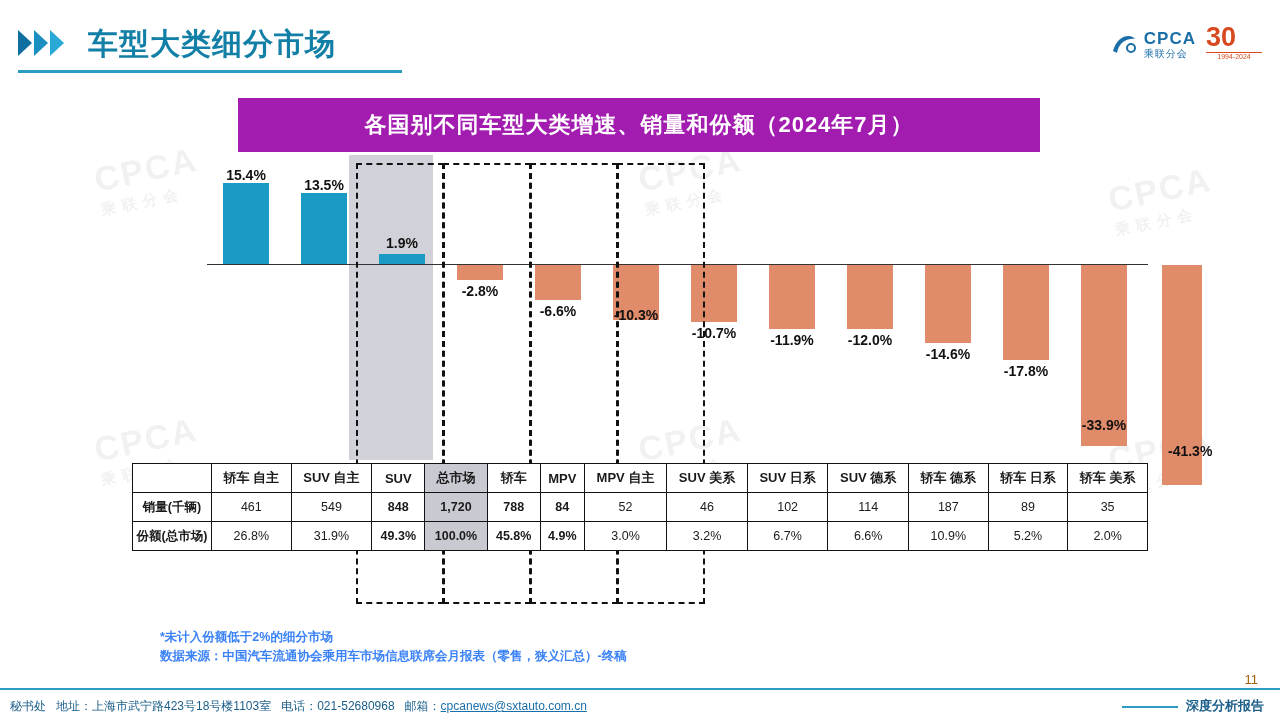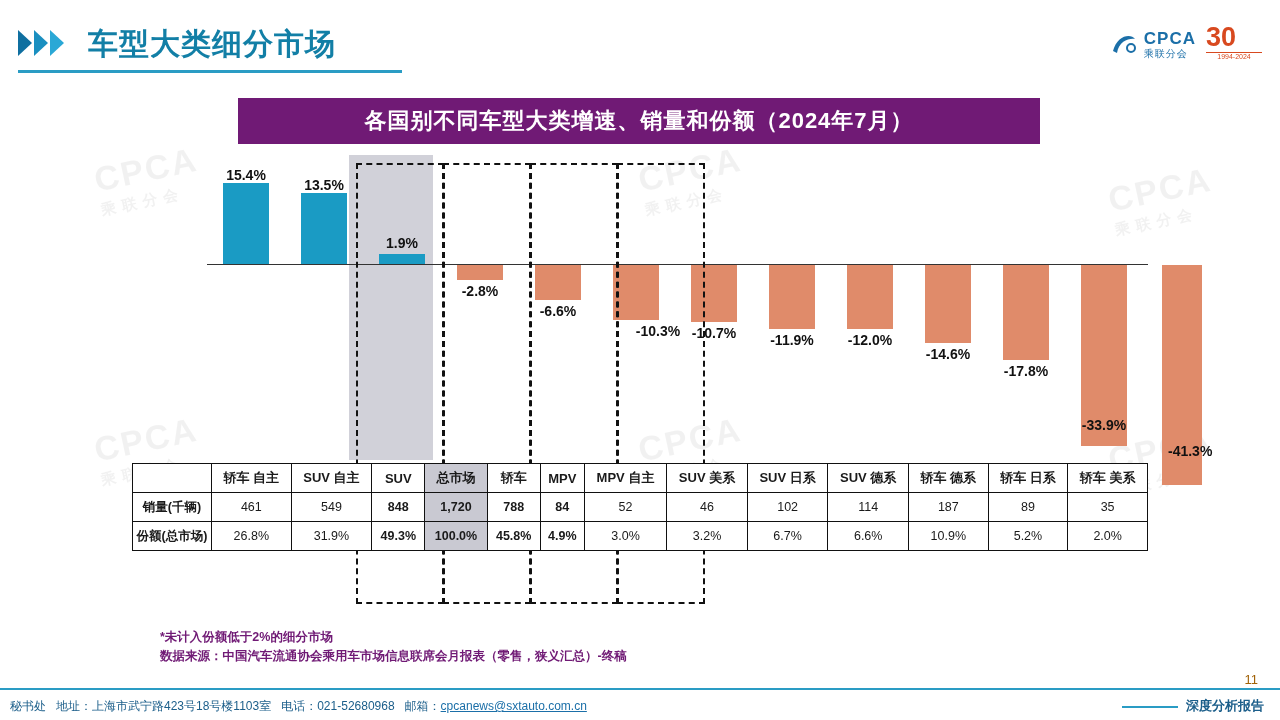--- a/index.html
+++ b/index.html
@@ -25,22 +25,22 @@
   .cpca-logo{display:flex;align-items:center;gap:5px;}
   .cpca-mark{width:30px;height:30px;position:relative;}
   .cpca-text{display:flex;flex-direction:column;line-height:1;}
   .cpca-text .big{font-size:17px;font-weight:bold;color:#1b6fa8;letter-spacing:1px;}
   .cpca-text .small{font-size:10px;color:#1b6fa8;margin-top:2px;letter-spacing:1px;}
   .anniv{position:relative;width:56px;height:40px;}
   .anniv .num{font-size:27px;font-weight:bold;color:#d8491f;line-height:1;}
   .anniv .yrs{font-size:7px;color:#d8491f;border-top:1px solid #d8491f;margin-top:1px;text-align:center;}
   
   .banner{
-    position:absolute;left:238px;top:98px;width:802px;height:46px;
-    background:#701a75;color:#fff;display:flex;align-items:center;justify-content:center;
+    position:absolute;left:238px;top:98px;width:802px;height:54px;
+    background:#a21caf;color:#fff;display:flex;align-items:center;justify-content:center;
     font-size:22px;font-weight:bold;letter-spacing:1px;
   }
   
   .chart-area{position:absolute;left:132px;top:155px;width:1016px;height:305px;}
   .zero-line{position:absolute;left:75px;top:109px;width:941px;height:1px;background:#333;}
   .bars{position:absolute;left:0;top:0;width:1016px;height:305px;}
   .bar-col{position:absolute;top:0;height:305px;}
   .bar{position:absolute;left:50%;transform:translateX(-50%);width:46px;}
   .bar.pos{background:#1a9bc4;bottom:196px;}
   .bar.neg{background:#e08b6a;top:110px;}
@@ -57,21 +57,21 @@
     border:1px solid #111;height:28px;text-align:center;font-size:12.5px;
     padding:0 2px;background:#fff;
   }
   .tbl tr.head td{font-weight:bold;font-size:13px;}
   .tbl td.rowlbl{font-weight:bold;font-size:12.5px;width:74px;}
   .tbl td.blank{border:1px solid #111;}
   .tbl td.bold{font-weight:bold;}
   .tbl td.shade{background:#c9c9d2;}
   
   
-  .notes{position:absolute;left:160px;top:628px;font-size:12.5px;font-weight:bold;color:#701a75;line-height:1.55;}
+  .notes{position:absolute;left:160px;top:628px;font-size:12.5px;font-weight:bold;color:#3b82f6;line-height:1.55;}
   
   .footer-line{position:absolute;left:0;top:688px;width:1280px;height:2px;background:#2a9cc4;}
   .footer{
     position:absolute;left:0;top:692px;width:1280px;height:28px;
     font-size:12px;color:#1b5e8a;display:flex;align-items:center;
   }
   .footer .addr{margin-left:10px;text-align:right;}
   .footer .mail{color:#1b6fa8;text-decoration:underline;}
   .footer-right{
     position:absolute;right:16px;top:697px;font-size:13px;font-weight:bold;color:#1b5e8a;
@@ -154,21 +154,21 @@
       <div class="bar-lbl" style="top:128px;">-2.8%</div>
     </div>
 
     <div class="bar-col" style="left:387px;width:78px;">
       <div class="bar neg" style="height:35px;"></div>
       <div class="bar-lbl" style="top:148px;">-6.6%</div>
     </div>
 
     <div class="bar-col" style="left:465px;width:78px;">
       <div class="bar neg" style="height:55px;"></div>
-      <div class="bar-lbl" style="top:168px;margin-left:22px;">-10.3%</div>
+      <div class="bar-lbl" style="top:152px;">-10.3%</div>
     </div>
 
     <div class="bar-col" style="left:543px;width:78px;">
       <div class="bar neg" style="height:57px;"></div>
       <div class="bar-lbl" style="top:170px;">-10.7%</div>
     </div>
 
     <div class="bar-col" style="left:621px;width:78px;">
       <div class="bar neg" style="height:64px;"></div>
       <div class="bar-lbl" style="top:177px;">-11.9%</div>

